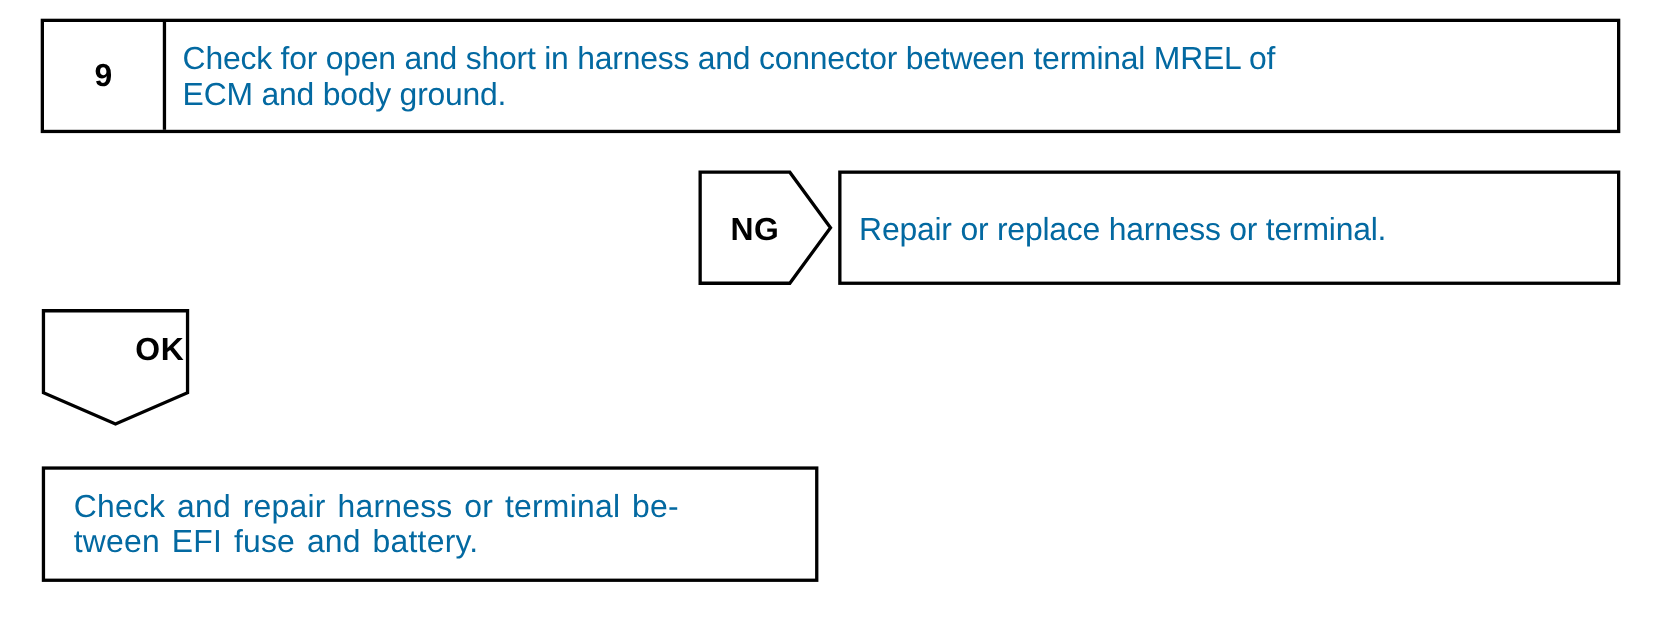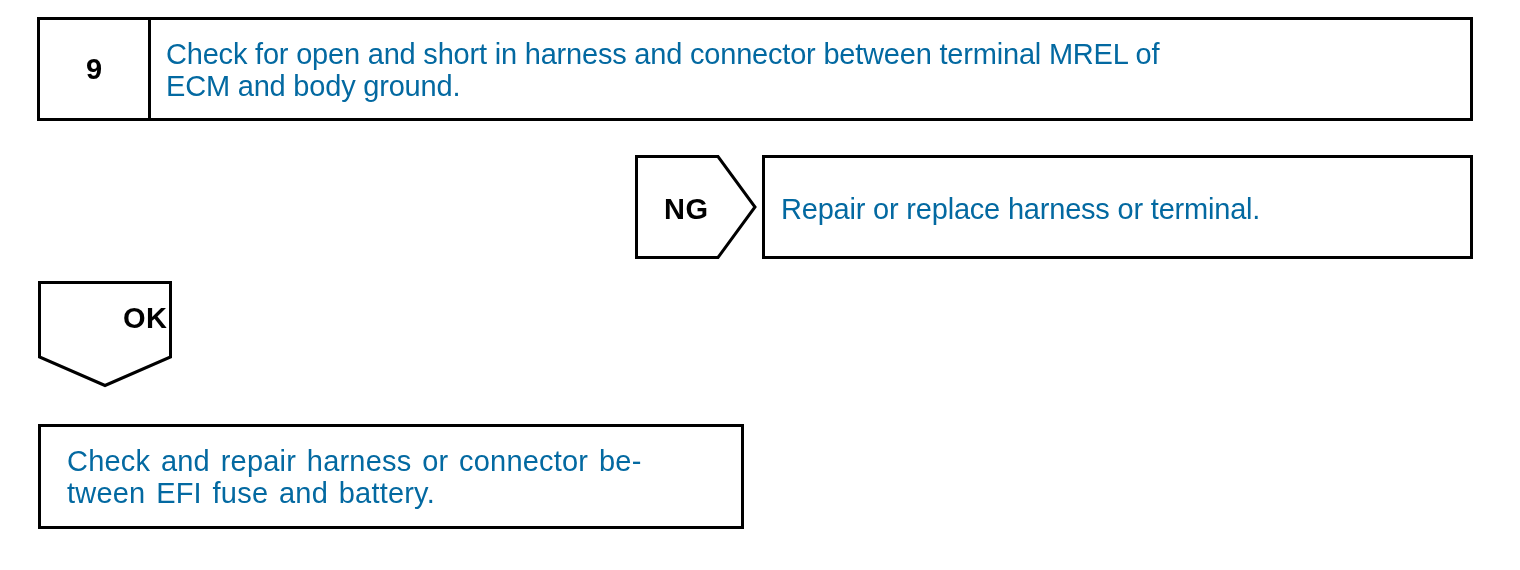--- a/index.html
+++ b/index.html
@@ -101,16 +101,16 @@
   <div class="box-text" style="left:781px; top:193px; width:676px;">Repair or replace harness or terminal.</div>
 
   <div class="pentagon" style="left:38px; top:281px; width:134px; height:106px;">
     <svg viewBox="0 0 134 106" preserveAspectRatio="none">
       <polygon points="1.5,1.5 132.5,1.5 132.5,76 67,104.5 1.5,76" fill="#ffffff" stroke="#000000" stroke-width="3" stroke-linejoin="miter"></polygon>
     </svg>
   </div>
   <div class="pentagon-label" style="left:80px; top:304px;margin-left:43px;">OK</div>
 
   <div class="box" style="left:38px; top:424px; width:706px; height:105px;"></div>
-  <div class="box-text justify-ish" style="left:67px; top:445px; width:660px;">Check and repair harness or connector be-
+  <div class="box-text justify-ish" style="left:67px; top:445px; width:660px;">Check and repair harness or terminal be-
 tween EFI fuse and battery.</div>
 
 </div>
 
 </body></html>

